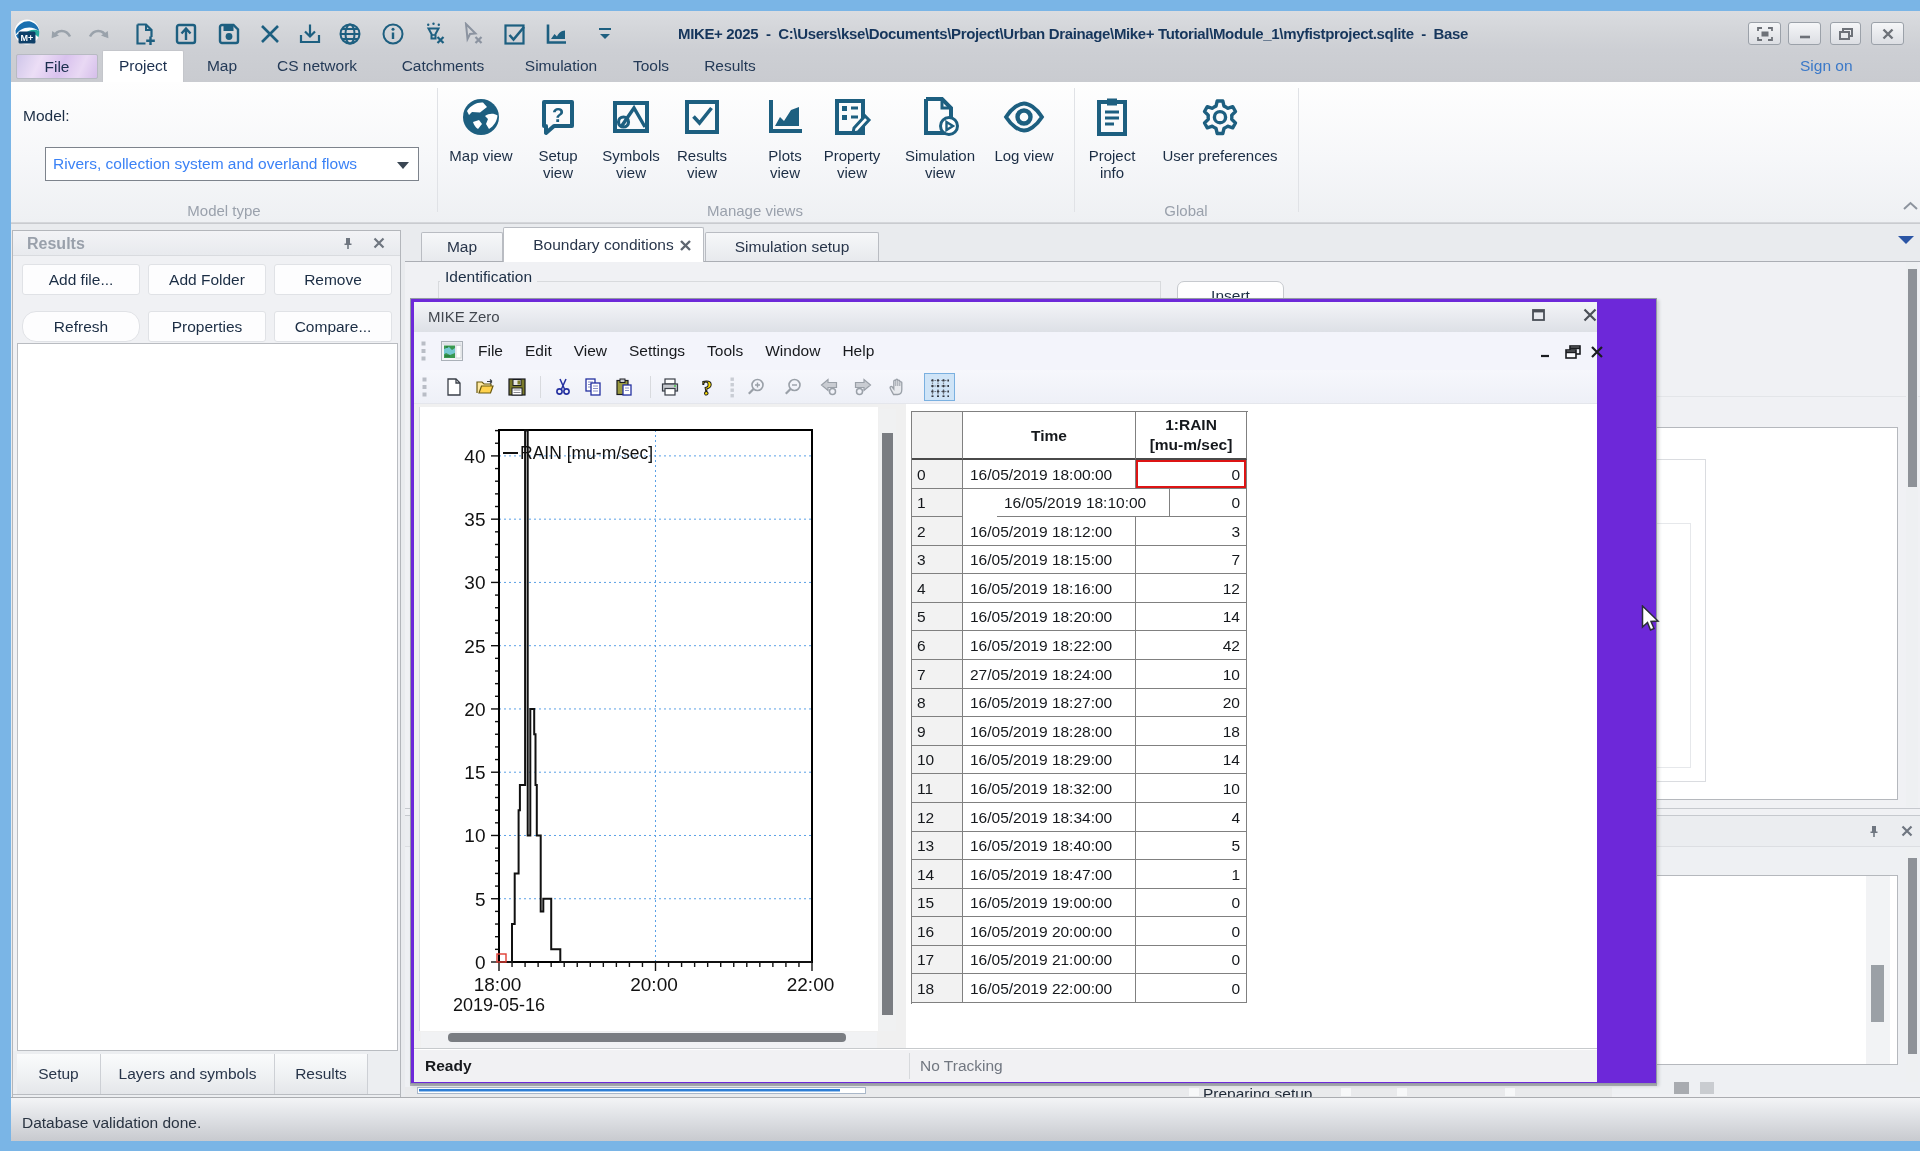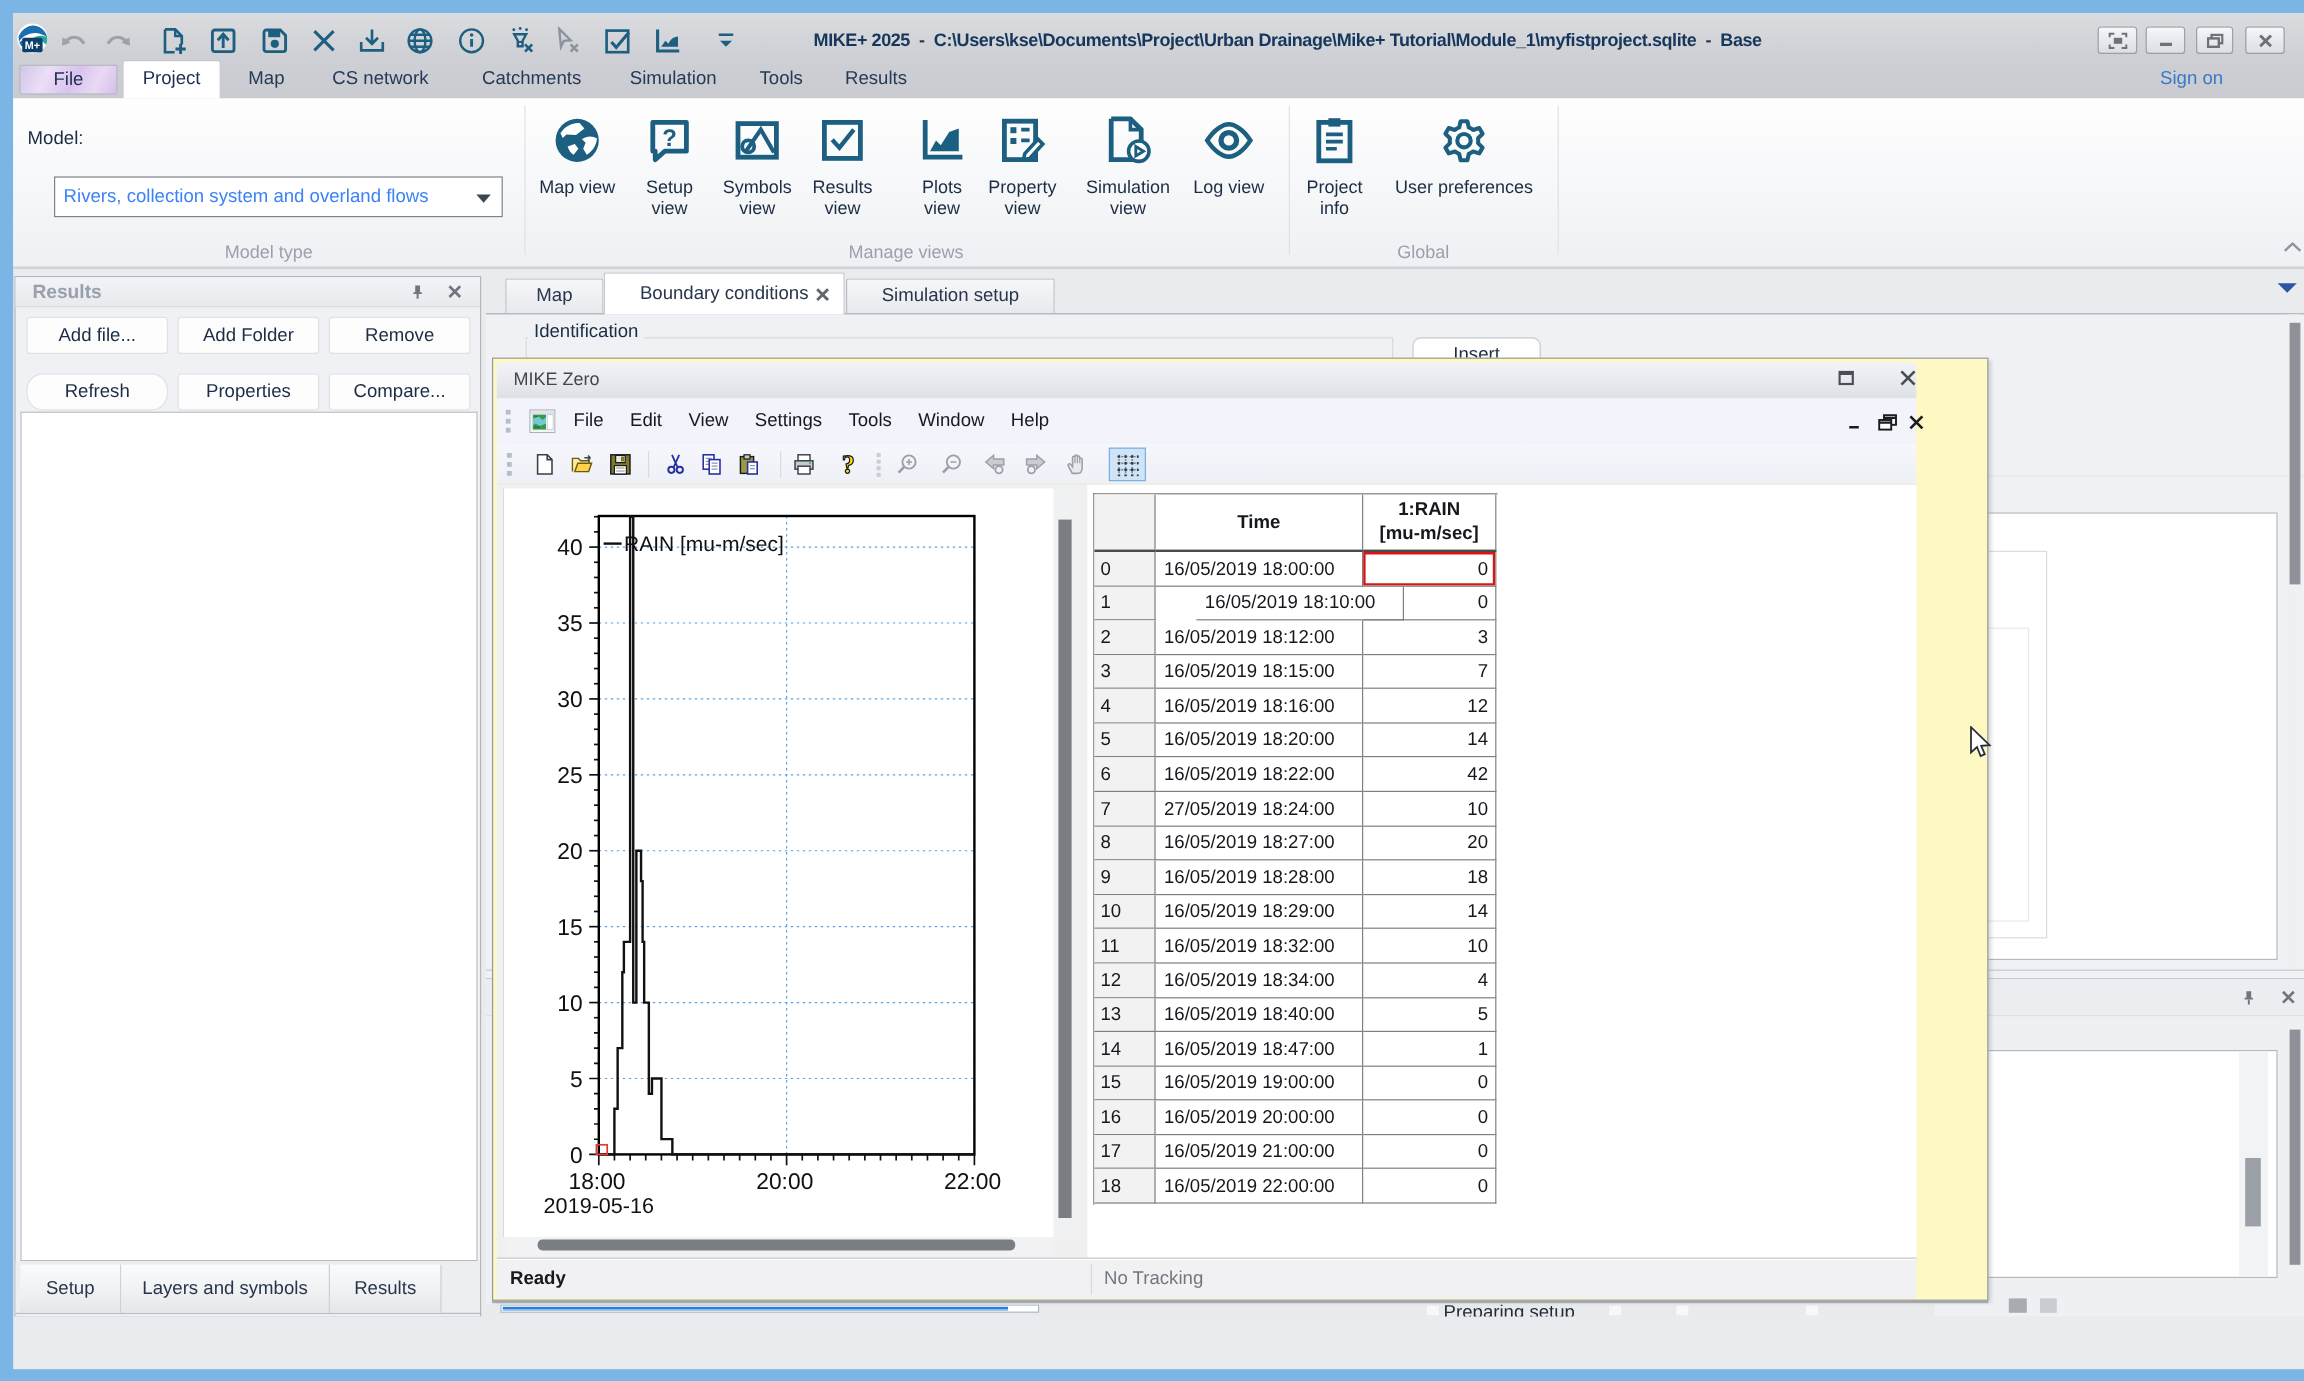--- a/index.html
+++ b/index.html
@@ -82,21 +82,21 @@
 #app-scroll-bot { position:absolute; left:1501px; top:617px; width:12px; height:235px; background:#eef0f2; }
 #app-scroll-bot .thumb { position:absolute; left:2px; top:11px; width:9px; height:196px; background:#8e9298; }
 
 #prog-strip { position:absolute; left:0px; top:857px; width:1207px; height:10px; background:#e9eaec; overflow:hidden; }
 #prog-groove { position:absolute; left:12px; top:0px; width:449px; height:7px; background:#fff; border:1px solid #a9b7c9; }
 #prog-fill { position:absolute; left:1px; top:1px; width:421px; height:3px; background:#2e7ed5; border-bottom:1px solid #9cc3ec; }
 #preparing { position:absolute; left:798px; top:-2px; font-size:15.5px; color:#1f2937; }
 .notch { position:absolute; top:1px; width:10px; height:8px; background:#f7f8f9; }
 
 
-#mz { position:absolute; left:399px; top:287px; width:1247px; height:786px; background:#fef9c3;
+#mz { position:absolute; left:399px; top:287px; width:1247px; height:786px; background:#6d28d9;
   border:1px solid #939aa4; box-shadow:0 2px 0 rgba(100,104,110,0.45), 2px 2px 3px rgba(120,124,130,0.3); }
 #mz-title { position:absolute; left:3px; top:3px; width:1183px; height:30px; background:linear-gradient(180deg,#f3f4f8,#dde0e6); }
 #mz-title-text { position:absolute; left:14px; top:6px; font-size:15px; color:#42474f; }
 .mz-titlebtn { position:absolute; top:5px; }
 #mz-menubar { position:absolute; left:3px; top:33px; width:1183px; height:38px; background:#f3f4fb; }
 #mz-menus { position:absolute; left:53px; top:0; height:38px; display:flex; }
 #mz-menus .mi { font-size:15.5px; color:#17191d; line-height:37px; padding:0 11px; }
 .mz-mdibtn { position:absolute; top:13px; }
 #mz-toolbar { position:absolute; left:3px; top:71px; width:1183px; height:34px; background:linear-gradient(180deg,#f6f7fc,#eef0f7); border-bottom:1px solid #e4e6ec; }
 .tb-icon { position:absolute; top:8px; width:18px; height:18px; }
@@ -728,15 +728,18 @@
             </div>
       </div>
     </div>
     <div id="mz-status">
       <span id="mz-ready">Ready</span>
       <div class="sep"></div>
       <span id="mz-notracking">No Tracking</span>
     </div>
   </div>
 
+  <div id="app-status">
+    <span>Database validation done.</span>
+  </div>
 
 </div>
 </div>
 
 </body></html>

